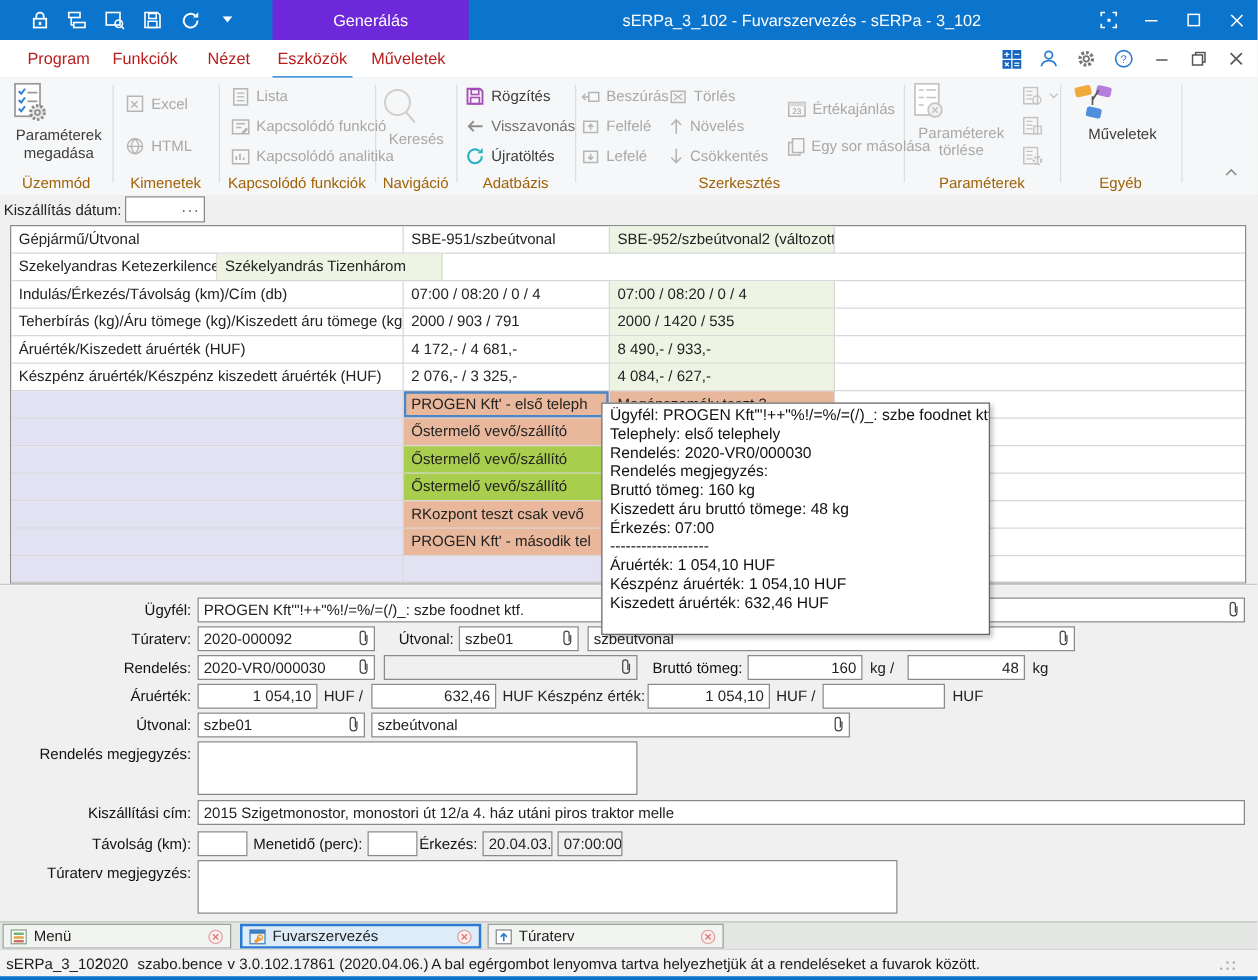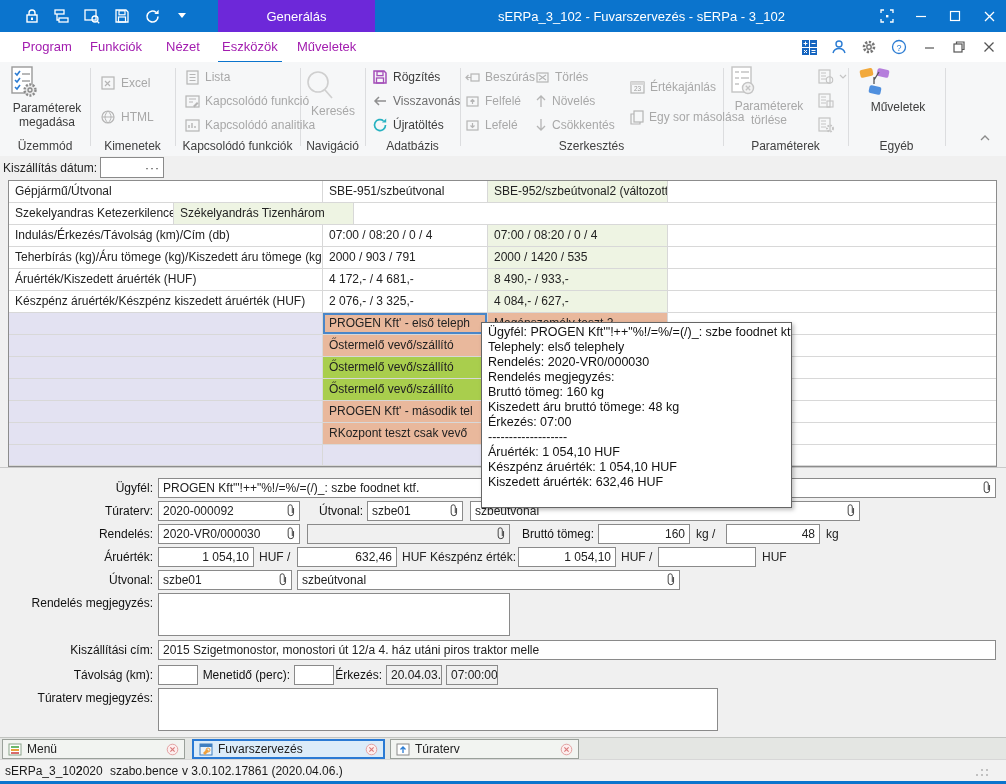--- a/index.html
+++ b/index.html
@@ -10,29 +10,29 @@
   .titlebar{position:absolute;left:0;top:0;width:1006px;height:32px;background:#0b74cd;color:#fff}
   .qat{position:absolute;top:0;height:32px;display:flex;align-items:center;gap:10px;left:22px}
   .qat .qbtn{display:flex;align-items:center;justify-content:center;width:20px;height:20px}
   .gen-tab{position:absolute;left:218px;top:0;width:157px;height:32px;background:#6d28d9;color:#fff;display:flex;align-items:center;justify-content:center;font-size:13px}
   .win-title{position:absolute;left:498px;top:0;height:32px;display:flex;align-items:center;font-size:13px;white-space:nowrap}
   .tb-controls{position:absolute;right:0;top:0;height:32px;display:flex;align-items:center}
   .tb-controls .wbtn{width:34px;height:32px;display:flex;align-items:center;justify-content:center}
 
   
   .menubar{position:absolute;left:0;top:32px;width:1006px;height:30px;background:#fff;border-bottom:1px solid #e3e3e3}
-  .mitem{position:absolute;top:0;height:29px;display:flex;align-items:center;padding:0 4px;font-size:13px;color:#a21caf}
+  .mitem{position:absolute;top:0;height:29px;display:flex;align-items:center;padding:0 4px;font-size:13px;color:#b91c1c}
   .mitem.active{border-bottom:3px solid #0b74cd;font-weight:400}
   .mb-icons{position:absolute;right:0;top:0;height:30px;display:flex;align-items:center;gap:8px;padding-right:6px}
   .mb-icons .mbtn{width:22px;height:22px;display:flex;align-items:center;justify-content:center}
 
   
   .ribbon{position:absolute;left:0;top:62px;width:1006px;height:94px;background:#f6f7f8;border-bottom:1px solid #d9dadb}
   .rdiv{position:absolute;top:6px;bottom:10px;width:1px;background:#dcdddf}
-  .glabel{position:absolute;top:76px;height:16px;display:flex;align-items:center;justify-content:center;color:#404040;font-size:12px}
+  .glabel{position:absolute;top:76px;height:16px;display:flex;align-items:center;justify-content:center;color:#a16207;font-size:12px}
   .rbig{position:absolute;display:flex;flex-direction:column;text-align:center;line-height:14px;color:#3c3c3c}
   .rbig.dis{color:#a8a8a8}
   .rsm{position:absolute;display:flex;align-items:center;gap:5px;height:22px;color:#3c3c3c;white-space:nowrap}
   .rsm.dis{color:#a8a8a8}
   .chev{position:absolute;color:#8a8a8a;font-size:11px}
 
   
   .filterrow{position:absolute;left:0;top:156px;width:1006px;height:23px;background:#f0f0f0}
   .flabel{position:absolute;left:3px;top:2px;height:20px;display:flex;align-items:center}
   .ffield{position:absolute;left:100px;top:1px;width:64px;height:21px;background:#fff;border:1px solid #8a8a8a;box-sizing:border-box;display:flex;align-items:center;justify-content:flex-end;padding:0 3px;letter-spacing:1px;color:#333}
@@ -486,27 +486,27 @@
     <div class="tc cf"></div>
   </div>
   <div class="trow">
     <div class="tc c0 lav"></div>
     <div class="tc c1 green">Őstermelő vevő/szállító</div>
     <div class="tc c2 lav"></div>
     <div class="tc cf"></div>
   </div>
   <div class="trow">
     <div class="tc c0 lav"></div>
+    <div class="tc c1 salmon">RKozpont teszt csak vevő</div>
+    <div class="tc c2 lav"></div>
+    <div class="tc cf"></div>
+  </div>
+  <div class="trow">
+    <div class="tc c0 lav"></div>
     <div class="tc c1 salmon">PROGEN Kft' - második tel</div>
-    <div class="tc c2 lav"></div>
-    <div class="tc cf"></div>
-  </div>
-  <div class="trow">
-    <div class="tc c0 lav"></div>
-    <div class="tc c1 salmon">RKozpont teszt csak vevő</div>
     <div class="tc c2 lav"></div>
     <div class="tc cf"></div>
   </div>
   <div class="trow last">
     <div class="tc c0 lav"></div>
     <div class="tc c1 lav"></div>
     <div class="tc c2 lav"></div>
     <div class="tc cf"></div>
   </div>
 </div>
@@ -707,20 +707,21 @@
         </svg>
       </span>
   </div>
 </div>
 
 <div class="statusbar">
   <span style="left:5px">sERPa_3_102</span>
   <span style="left:76px">2020</span>
   <span style="left:110px">szabo.bence</span>
   <span style="left:182px">v 3.0.102.17861 (2020.04.06.)</span>
+  <span style="left:345px">A bal egérgombot lenyomva tartva helyezhetjük át a rendeléseket a fuvarok között.</span>
   <span style="left:975px;top:7px">
       <svg width="14" height="10" viewBox="0 0 14 10">
         <circle cx="2" cy="8" r="1" fill="#b0b0b0"></circle>
         <circle cx="7" cy="8" r="1" fill="#b0b0b0"></circle>
         <circle cx="12" cy="8" r="1" fill="#b0b0b0"></circle>
         <circle cx="7" cy="3" r="1" fill="#b0b0b0"></circle>
         <circle cx="12" cy="3" r="1" fill="#b0b0b0"></circle>
       </svg>
     </span>
 </div>

